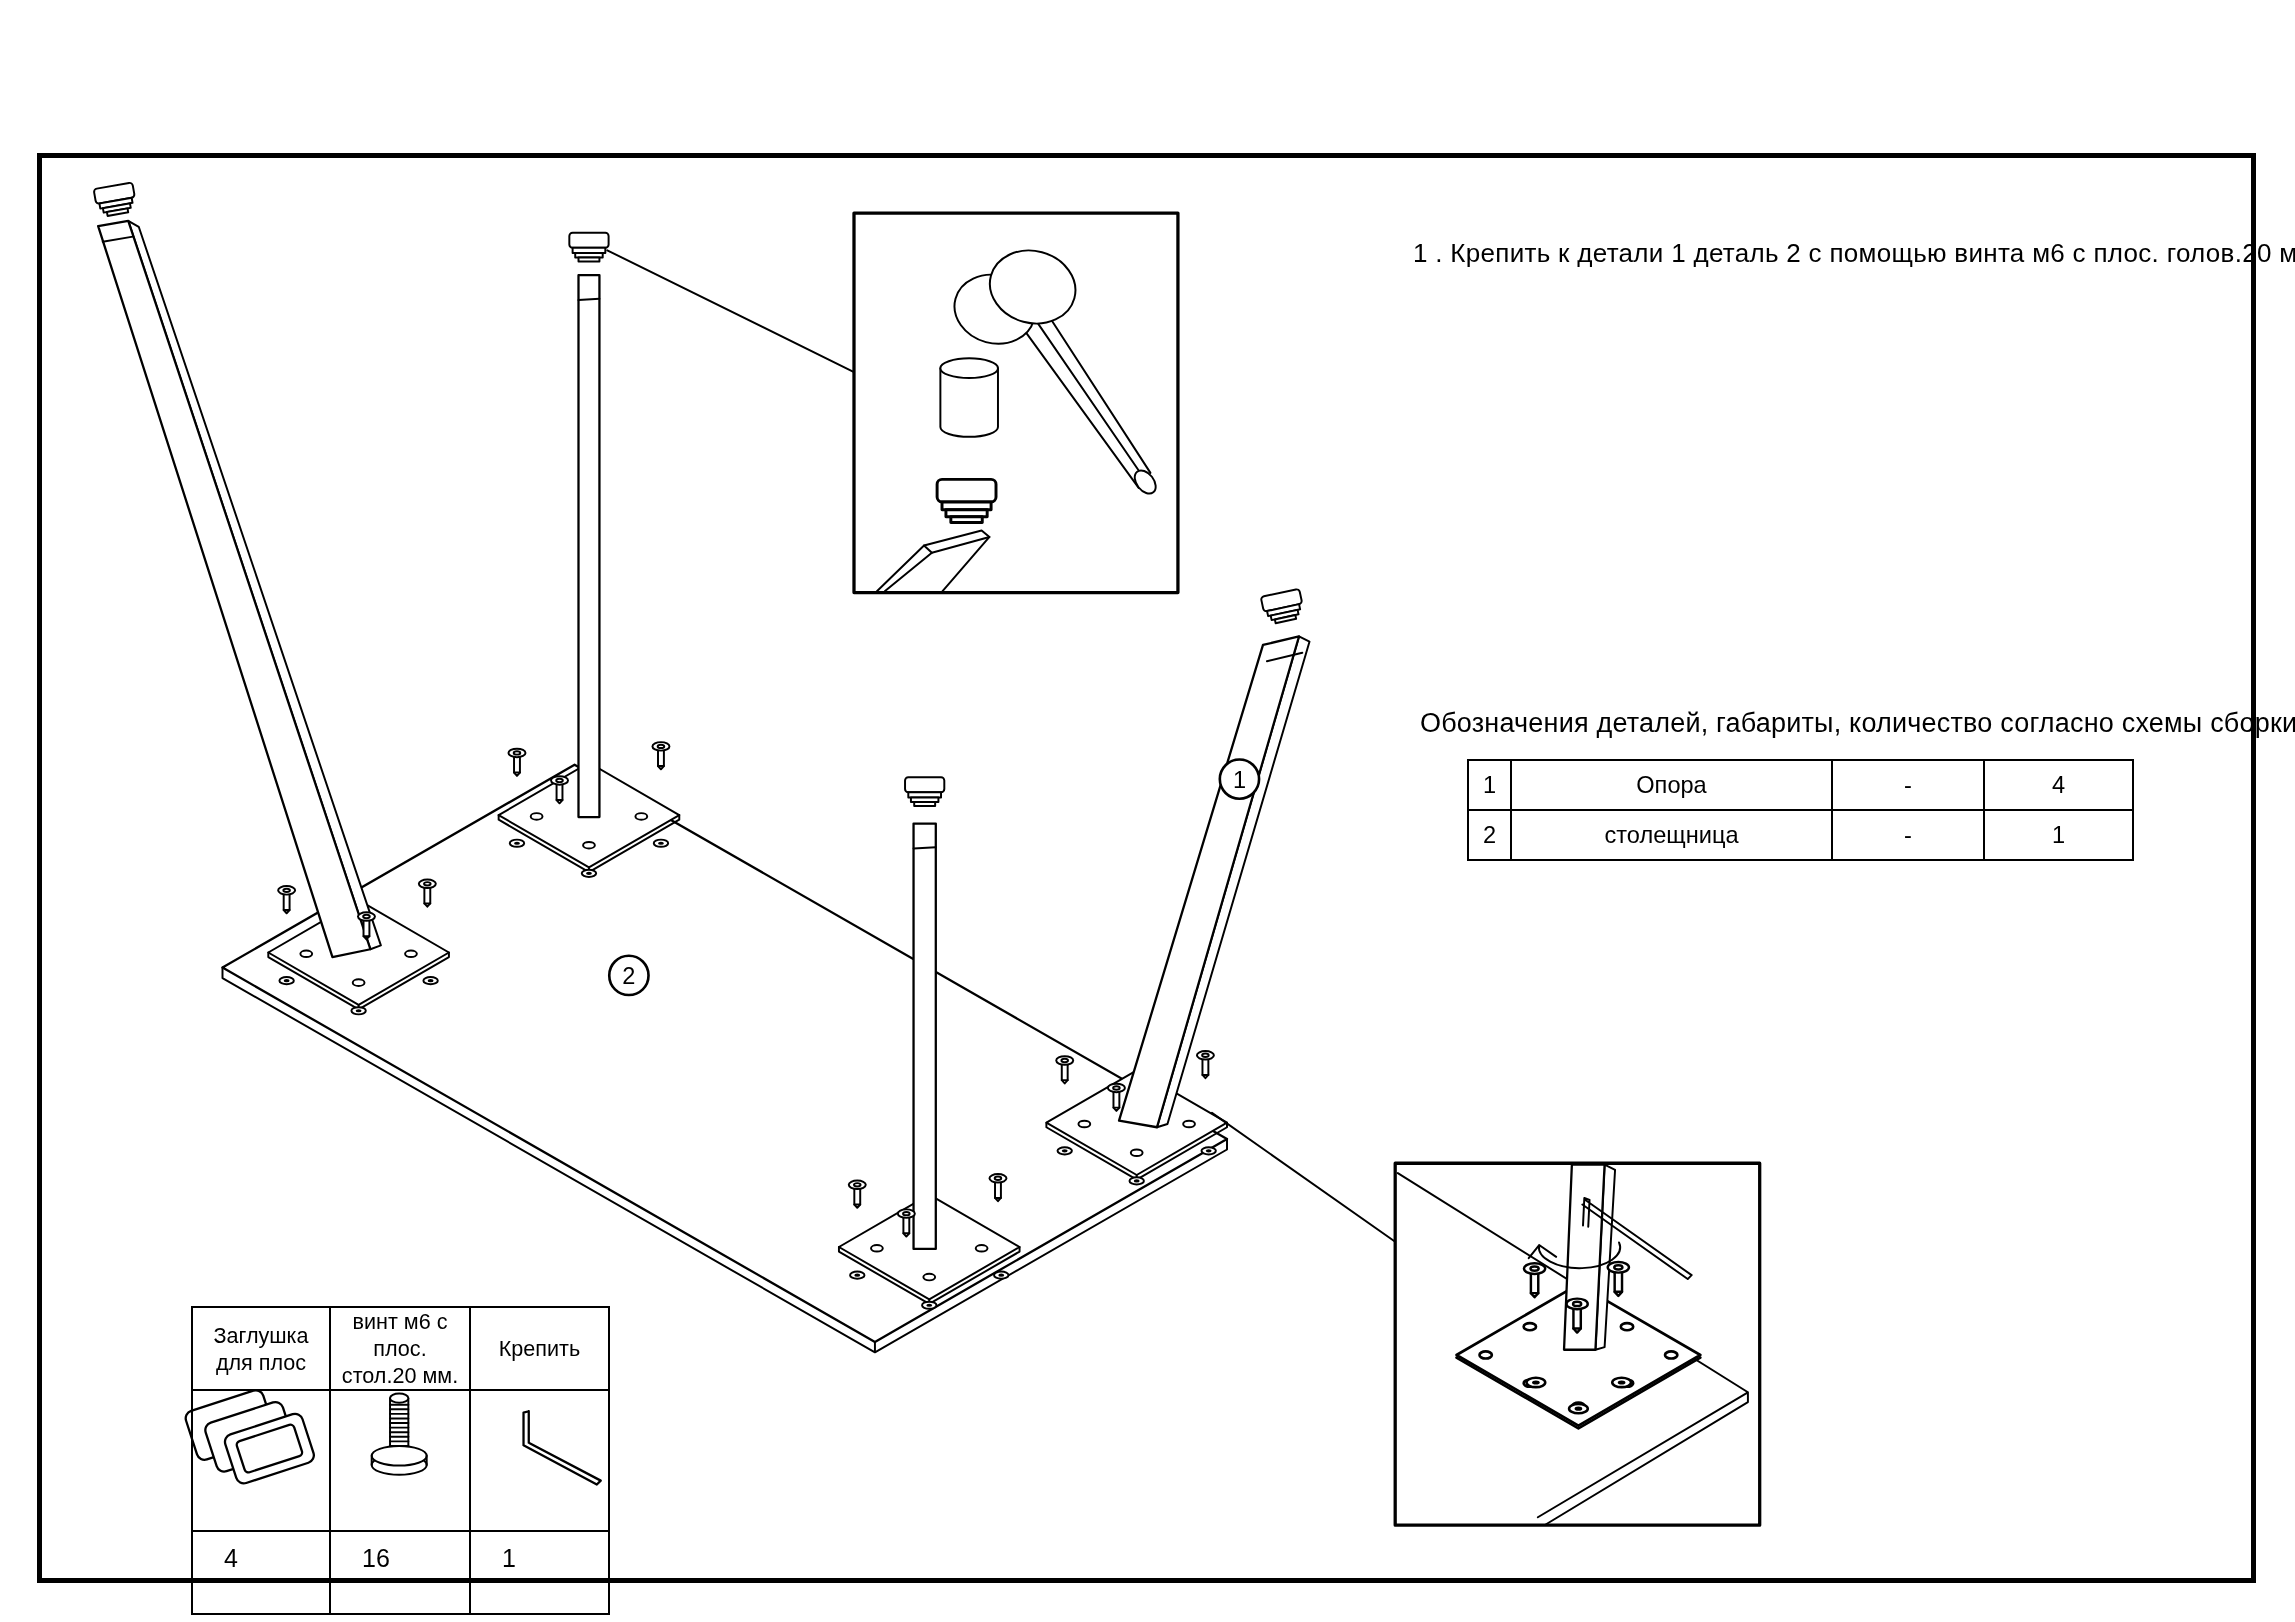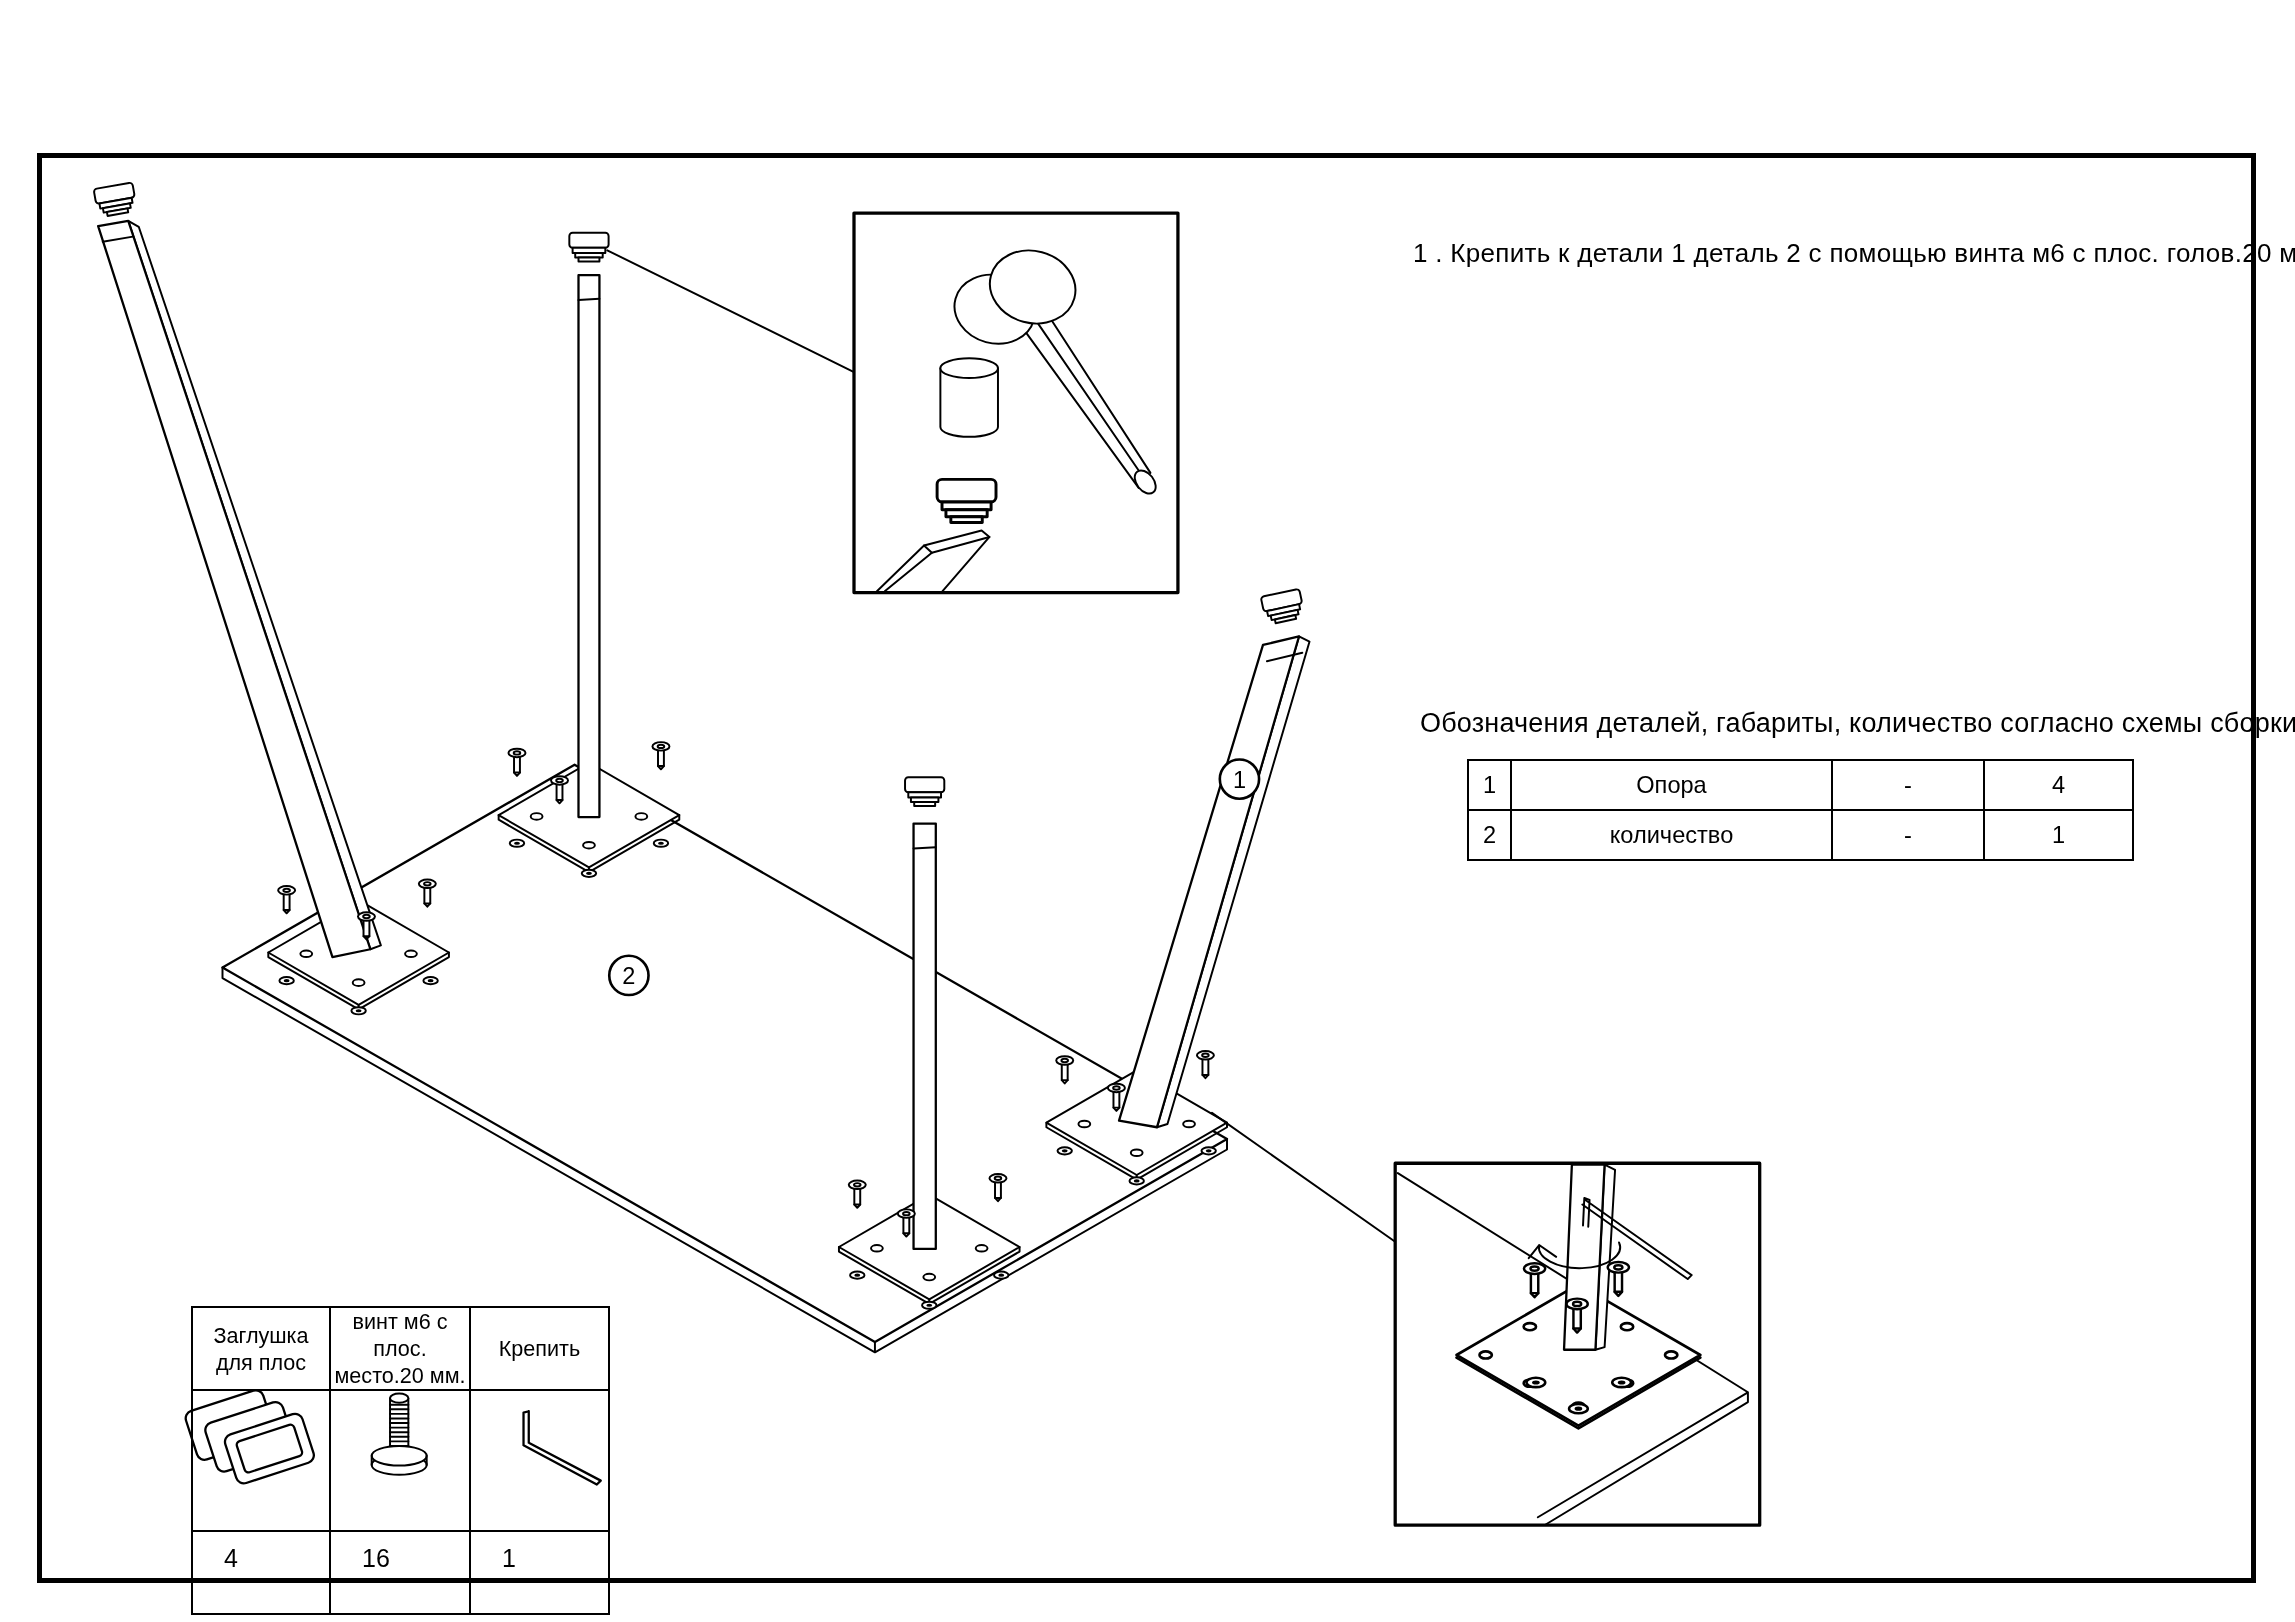--- a/index.html
+++ b/index.html
@@ -224,42 +224,42 @@
       </colgroup>
     <tbody>
       <tr>
         <td>1</td>
         <td>Опора</td>
         <td>-</td>
         <td>4</td>
       </tr>
       <tr>
         <td>2</td>
-        <td>количество</td>
+        <td>столещница</td>
         <td>-</td>
         <td>1</td>
       </tr>
     </tbody>
   </table>
 
   <table class="hk-table">
     <colgroup>
         <col style="width:138px">
         <col style="width:140px">
         <col style="width:139px">
       </colgroup>
     <tbody>
       <tr class="hk-head">
         <td>
           <div>Заглушка</div>
           <div>для плос</div>
         </td>
         <td>
           <div>винт м6 с плос.</div>
-          <div>место.20 мм.</div>
+          <div>стол.20 мм.</div>
         </td>
         <td>
           <div>Крепить</div>
           <div></div>
         </td>
       </tr>
       <tr class="hk-pics">
         <td></td>
         <td></td>
         <td></td>

